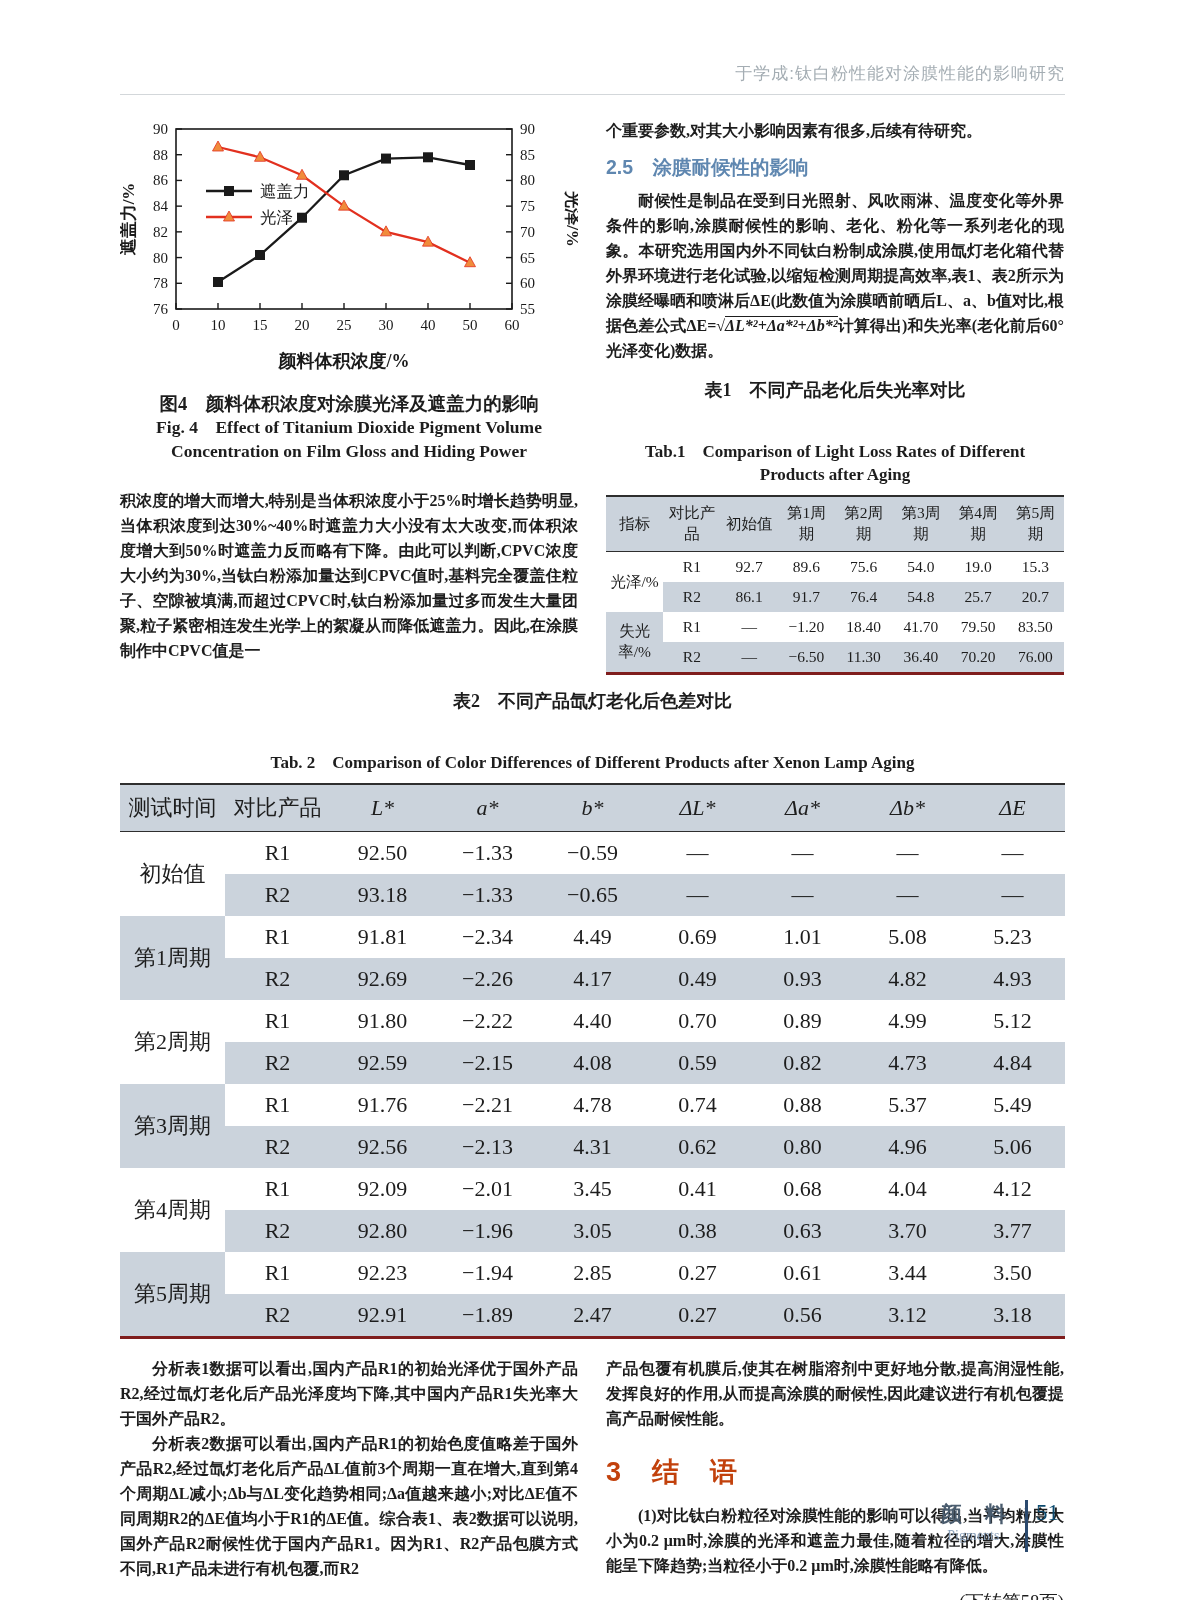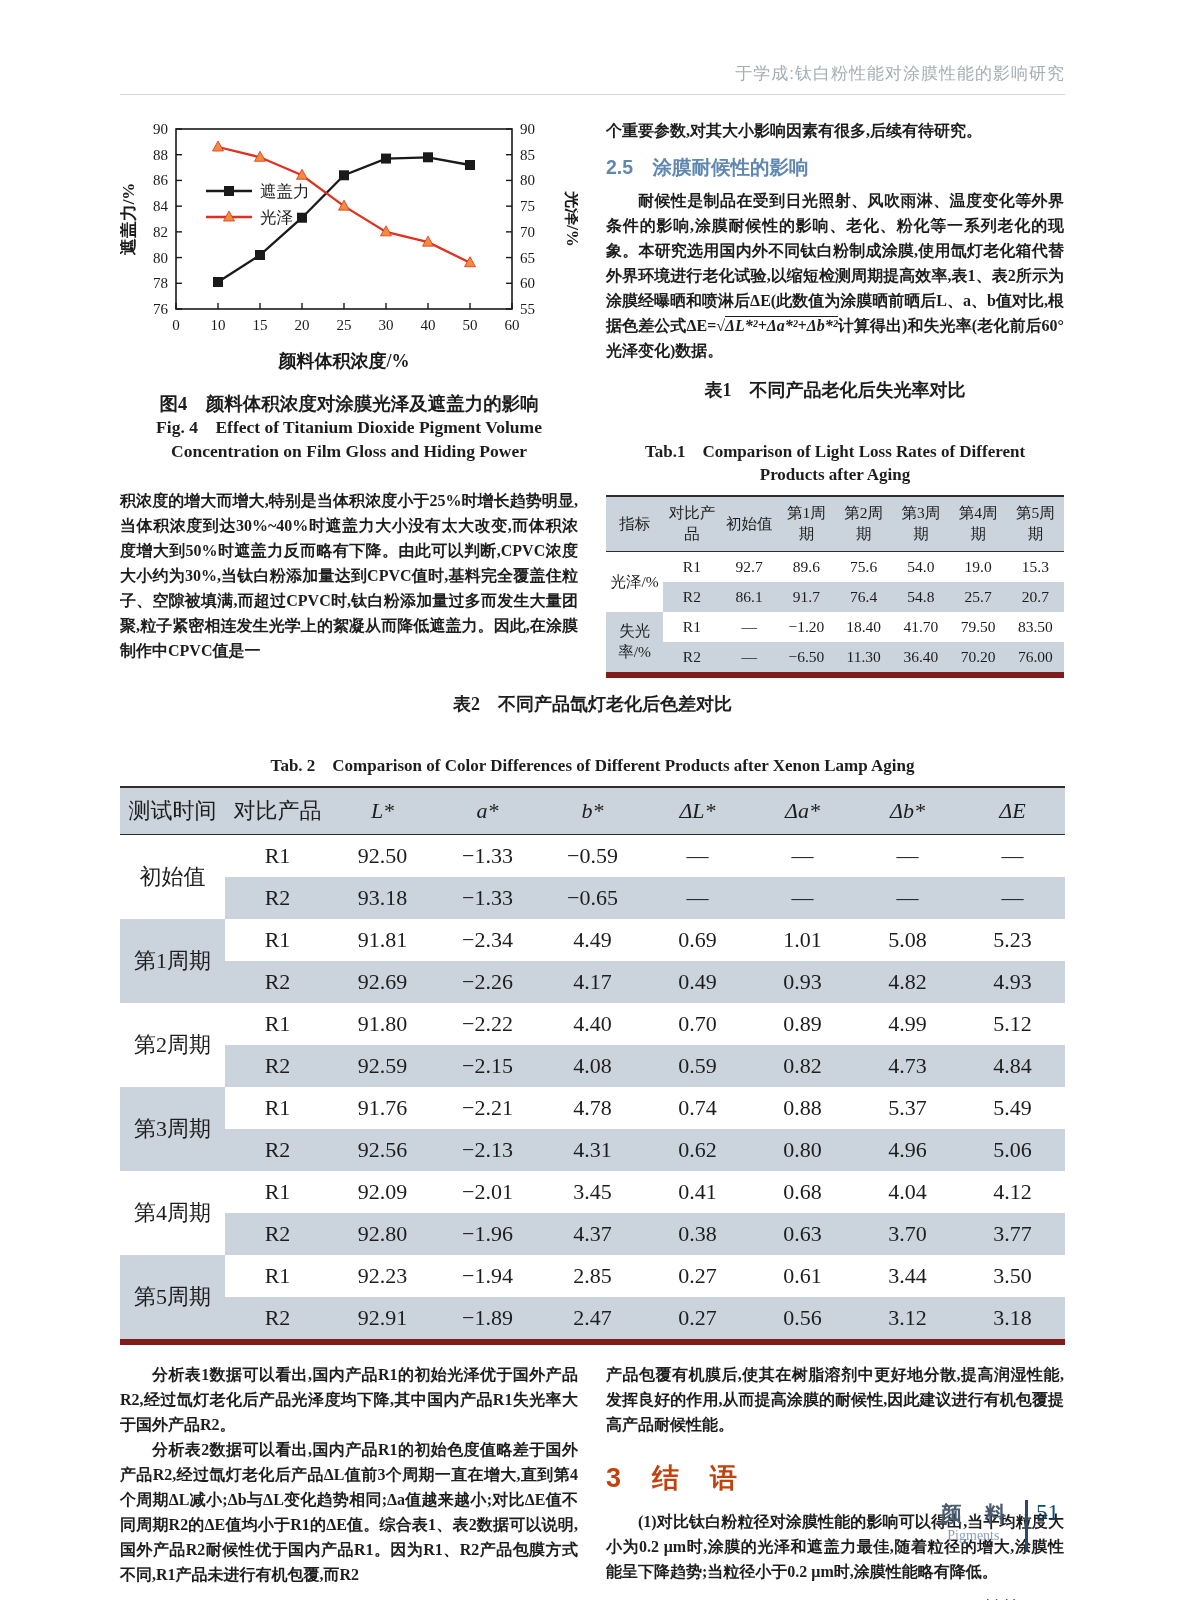--- a/index.html
+++ b/index.html
@@ -38,21 +38,21 @@
   .fig-body-gap { margin-bottom:26px; }
 
   
   .radicand { border-top:1.2px solid #1d1d1d; font-style:italic; }
   .sqrt-sign { font-style:normal; }
 
   
   .tbl-title-cn { text-align:center; font-weight:bold; font-size:18px; margin-top:14px; }
   .tbl-title-en { text-align:center; font-weight:bold; font-size:17px; line-height:1.4; margin-bottom:8px;margin-top:38px; }
   table { width:100%; border-collapse:collapse; table-layout:fixed;
-          border-top:2px solid #2e2e2e; border-bottom:6px solid #7f1d1d; }
+          border-top:2px solid #2e2e2e; border-bottom:3px solid #7f1d1d; }
   table.table1 { font-size:15.5px; }
   table.table2 { font-size:22px; }
   th, td { text-align:center; vertical-align:middle; font-weight:normal; padding:6px 2px; }
   table.table2 th, table.table2 td { padding:8px 2px; }
   thead tr { background:#cbd3dc; }
   thead th { border-bottom:1.5px solid #2e2e2e; }
   tr.r2 td { background:#cbd3dc; }
   td.glabel { background:#ffffff; }
   td.glabel.shade { background:#cbd3dc; }
   th.it, td.it { font-style:italic; }
@@ -348,21 +348,21 @@
               <td>3.45</td>
               <td>0.41</td>
               <td>0.68</td>
               <td>4.04</td>
               <td>4.12</td>
             </tr>
             <tr class="r2">
               <td>R2</td>
               <td>92.80</td>
               <td>−1.96</td>
-              <td>4.37</td>
+              <td>3.05</td>
               <td>0.38</td>
               <td>0.63</td>
               <td>3.70</td>
               <td>3.77</td>
             </tr>
             <tr>
               <td rowspan="2" class="glabel shade">第5周期</td>
               <td>R1</td>
               <td>92.23</td>
               <td>−1.94</td>

